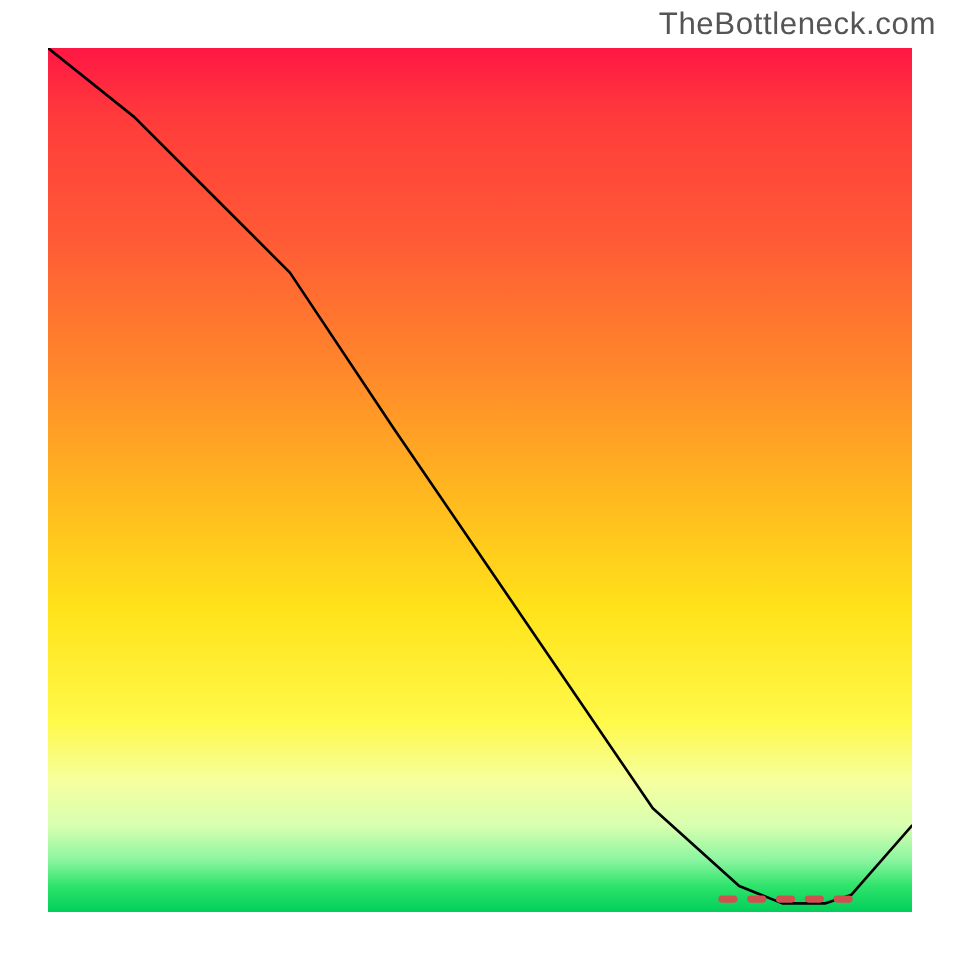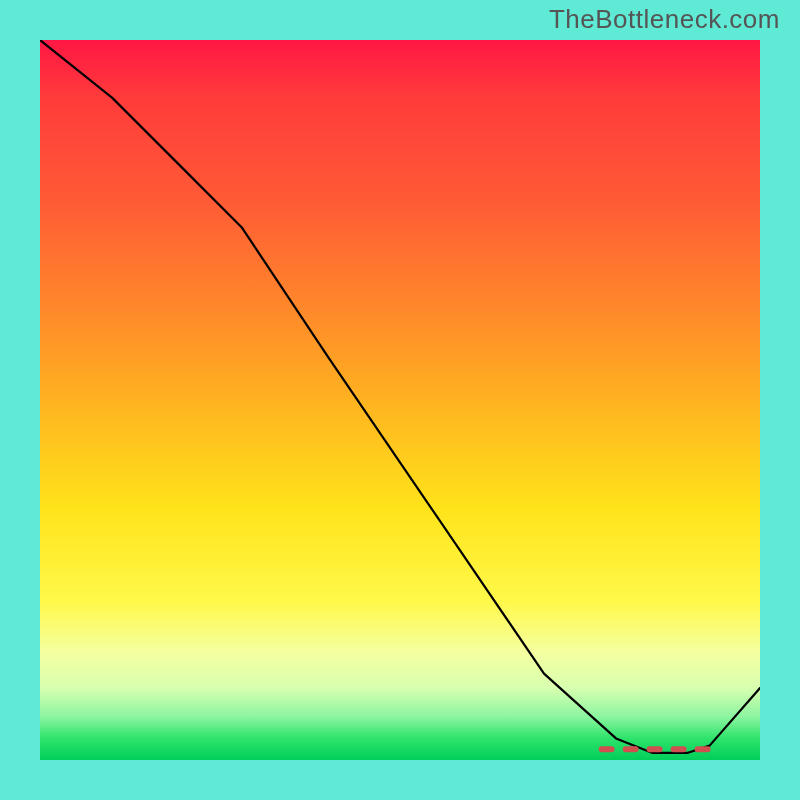--- a/index.html
+++ b/index.html
@@ -8,21 +8,21 @@
     width: 800px;
     height: 800px;
     background: #000;
     overflow: hidden;
     font-family: Arial, Helvetica, sans-serif;
   }
   .frame {
     position: relative;
     width: 800px;
     height: 800px;
-    background: #5eead4;
+    background: #ffffff;
   }
   .watermark {
     position: absolute;
     top: 4px;
     right: 20px;
     color: #555;
     font-size: 26px;
     font-weight: 500;
     letter-spacing: 0.5px;
   }

